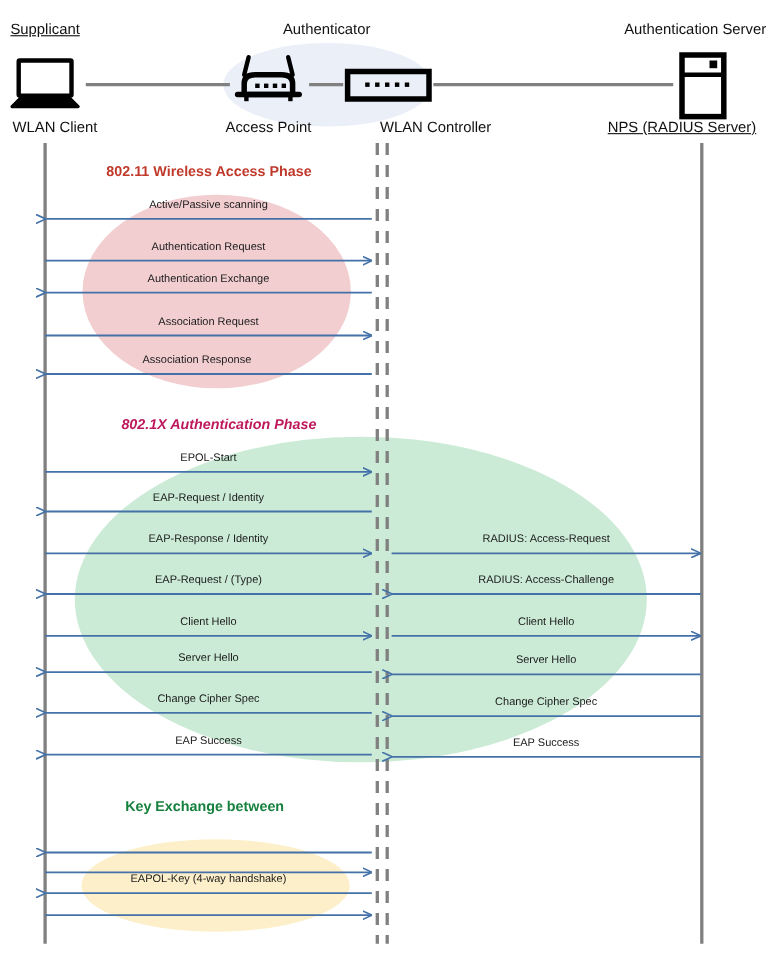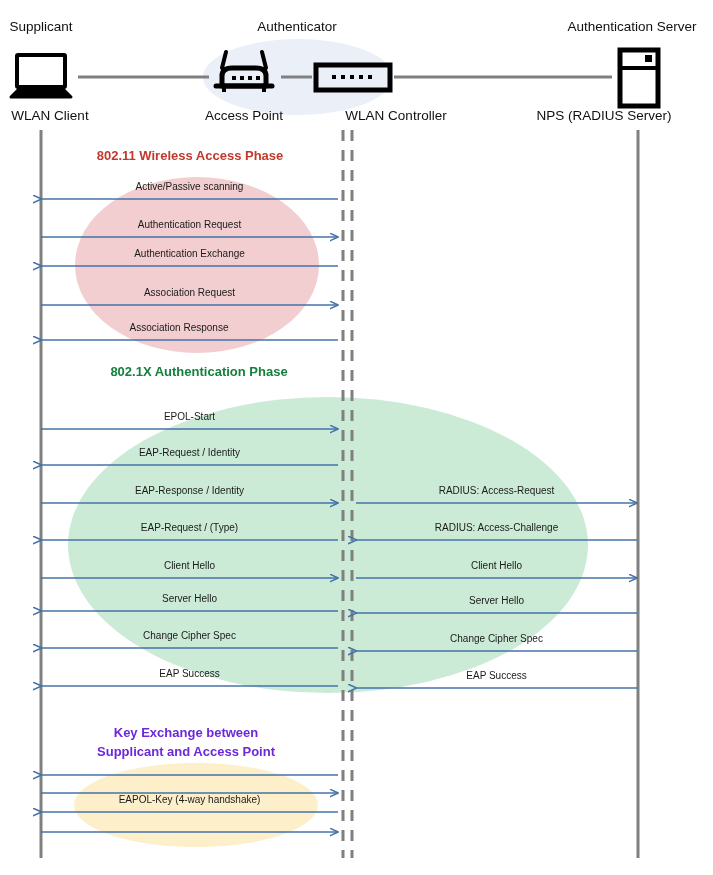--- a/index.html
+++ b/index.html
@@ -123,33 +123,33 @@
         <line x1="41" x2="338" y1="832" y2="832" stroke="#4472A8" stroke-width="1.6" marker-end="url(#ar-r)"></line>
         <line x1="356" x2="637" y1="503" y2="503" stroke="#4472A8" stroke-width="1.6" marker-end="url(#ar-r)"></line>
         <line x1="637" x2="356" y1="540" y2="540" stroke="#4472A8" stroke-width="1.6" marker-end="url(#ar-l)"></line>
         <line x1="356" x2="637" y1="578" y2="578" stroke="#4472A8" stroke-width="1.6" marker-end="url(#ar-r)"></line>
         <line x1="637" x2="356" y1="613" y2="613" stroke="#4472A8" stroke-width="1.6" marker-end="url(#ar-l)"></line>
         <line x1="637" x2="356" y1="651" y2="651" stroke="#4472A8" stroke-width="1.6" marker-end="url(#ar-l)"></line>
         <line x1="637" x2="356" y1="688" y2="688" stroke="#4472A8" stroke-width="1.6" marker-end="url(#ar-l)"></line>
       </g>
   </svg>
 
-  <div class="htext center hdr-top" style="left:41px;top:20px;">Supplicant</div>
+  <div class="htext center hdr-top" style="left:41px;top:20px;text-decoration:underline;">Supplicant</div>
   <div class="htext center hdr-top" style="left:297px;top:20px;">Authenticator</div>
   <div class="htext center hdr-top" style="left:632px;top:20px;">Authentication Server</div>
 
   <div class="htext center hdr-bot" style="left:50px;top:109px;">WLAN Client</div>
   <div class="htext center hdr-bot" style="left:244px;top:109px;">Access Point</div>
   <div class="htext center hdr-bot" style="left:360px;top:109px;margin-left:36px;">WLAN Controller</div>
-  <div class="htext center hdr-bot" style="left:604px;top:109px;">NPS (RADIUS Server)</div>
+  <div class="htext center hdr-bot" style="left:620px;top:109px;text-decoration:underline;">NPS (RADIUS Server)</div>
 
   <div id="label-layer">
       <div class="phase-label" style="left: 190px; top: 148px; color: rgb(192, 57, 43); text-align: center;">802.11 Wireless Access Phase</div>
-      <div class="phase-label" style="left: 199px; top: 364px; color: #15803d;">802.1X Authentication Phase</div>
-      <div class="phase-label" style="left: 186px; top: 723px; color: #6d28d9; line-height: 19px;"><span>Key Exchange between</span><br><span>Supplicant and Access Point</span></div>
+      <div class="phase-label" style="left: 199px; top: 378px; color: #be185d; font-style: italic;">802.1X Authentication Phase</div>
+      <div class="phase-label" style="left: 186px; top: 723px; color: #15803d; line-height: 19px;"><span>Key Exchange between</span><br></div>
       <div class="msg" style="left: 189.5px; top: 181px;">Active/Passive scanning</div>
       <div class="msg" style="left: 189.5px; top: 219px;">Authentication Request</div>
       <div class="msg" style="left: 189.5px; top: 248px;">Authentication Exchange</div>
       <div class="msg" style="left: 189.5px; top: 287px;">Association Request</div>
       <div class="msg" style="left: 179px; top: 322px;">Association Response</div>
       <div class="msg" style="left: 189.5px; top: 411px;">EPOL-Start</div>
       <div class="msg" style="left: 189.5px; top: 447px;">EAP-Request / Identity</div>
       <div class="msg" style="left: 189.5px; top: 485px;">EAP-Response / Identity</div>
       <div class="msg" style="left: 189.5px; top: 522px;">EAP-Request / (Type)</div>
       <div class="msg" style="left: 189.5px; top: 560px;">Client Hello</div>

